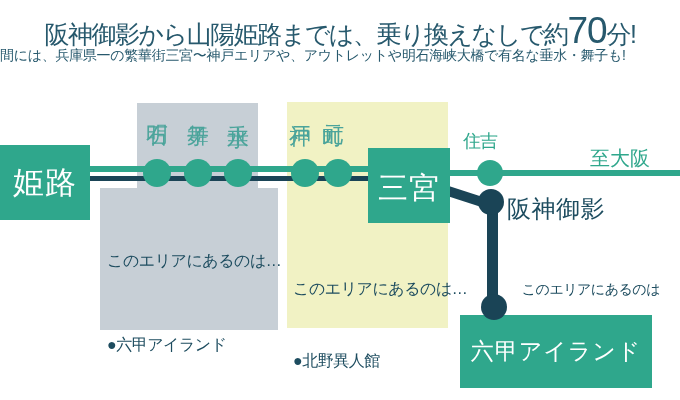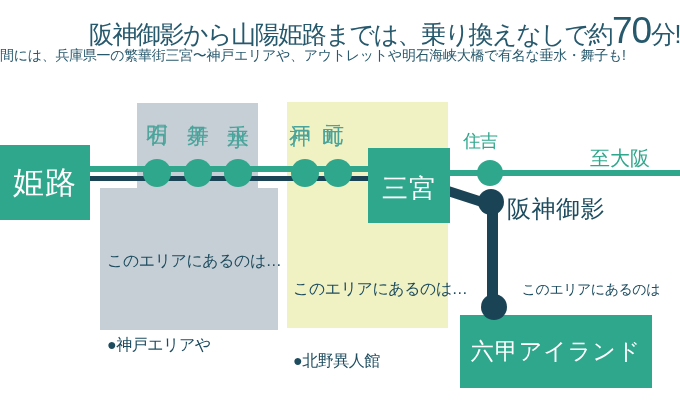--- a/index.html
+++ b/index.html
@@ -7,21 +7,21 @@
     --title:#27596d; --gray_box:#c7cfd6; --yellow_box:#f1f2c4;
   }
   html,body { margin:0; padding:0; background:#fff; }
   .canvas {
     position:relative; width:680px; height:400px; background:#fff; overflow:hidden;
     font-family:"Liberation Sans","DejaVu Sans",sans-serif;
   }
   .abs { position:absolute; }
 
   
-  .title { left:0; top:10px; width:680px; text-align:right; color:var(--title);
+  .title { left:0; top:10px; width:680px; text-align:center; color:var(--title);
            font-size:25px; letter-spacing:-1.5px; white-space:nowrap; }
   .title .num { font-size:37px; letter-spacing:-1px; }
   .subtitle { left:0; top:47px; width:680px; text-align:left; color:var(--title);
               font-size:14px; letter-spacing:-0.3px; white-space:nowrap; }
 
   
   .area-box { z-index:1; }
   .box-west-names { left:137px; top:103px; width:121px; height:87px; background:var(--gray_box); }
   .box-west-info  { left:100px; top:188px; width:178px; height:142px; background:var(--gray_box); }
   .box-central    { left:287px; top:102px; width:161px; height:226px; background:var(--yellow_box); }
@@ -44,21 +44,21 @@
   .dot-motomachi { left:324px; top:159px; }
   .dot-sm { width:26px; height:26px; }
   .dot-sumiyoshi { left:477px; top:160px; }
   .dot-mikage    { left:478px; top:189px; background:var(--dark); }
   .dot-port      { left:481px; top:294px; background:var(--dark); }
 
   
   .st-box { z-index:4; background:var(--green); color:#fff; display:flex;
             align-items:center; justify-content:center; letter-spacing:1px; }
   .box-himeji { left:0;     top:145px; width:90px;  height:75px; font-size:31px; }
-  .box-sannomiya { left:368px; top:148px; width:82px; height:75px; font-size:26px; padding-top:6px; box-sizing:border-box; }
+  .box-sannomiya { left:368px; top:148px; width:82px; height:75px; font-size:30px; padding-top:6px; box-sizing:border-box; }
   .box-rokko { left:460px; top:315px; width:192px; height:73px; font-size:23px; }
 
   
   .vname { z-index:6; writing-mode:vertical-rl; text-orientation:upright;
            color:var(--teal); font-size:22px; line-height:1.0; letter-spacing:2px; top:107px; }
   .vn-akashi    { left:146px; }
   .vn-maiko     { left:187px; }
   .vn-tarumi    { left:227px; }
   .vn-kobe      { left:289px; }
   .vn-motomachi { left:322px; }
@@ -115,21 +115,21 @@
   <div class="abs vname vn-kobe">神戸</div>
   <div class="abs vname vn-motomachi">元町</div>
 
   <div class="abs lbl lbl-sumiyoshi">住吉</div>
   <div class="abs lbl lbl-osaka">至大阪</div>
   <div class="abs lbl lbl-mikage">阪神御影</div>
   <div class="abs lbl lbl-port-sub">このエリアにあるのは</div>
 
   <div class="abs info info-west">
     <div>このエリアにあるのは…</div>
-    <div>●神戸エリアや</div>
+    <div>●六甲アイランド</div>
     
     
     
   </div>
 
   <div class="abs info info-central">
     <div>このエリアにあるのは…</div>
     <div>●北野異人館</div>
     
     

